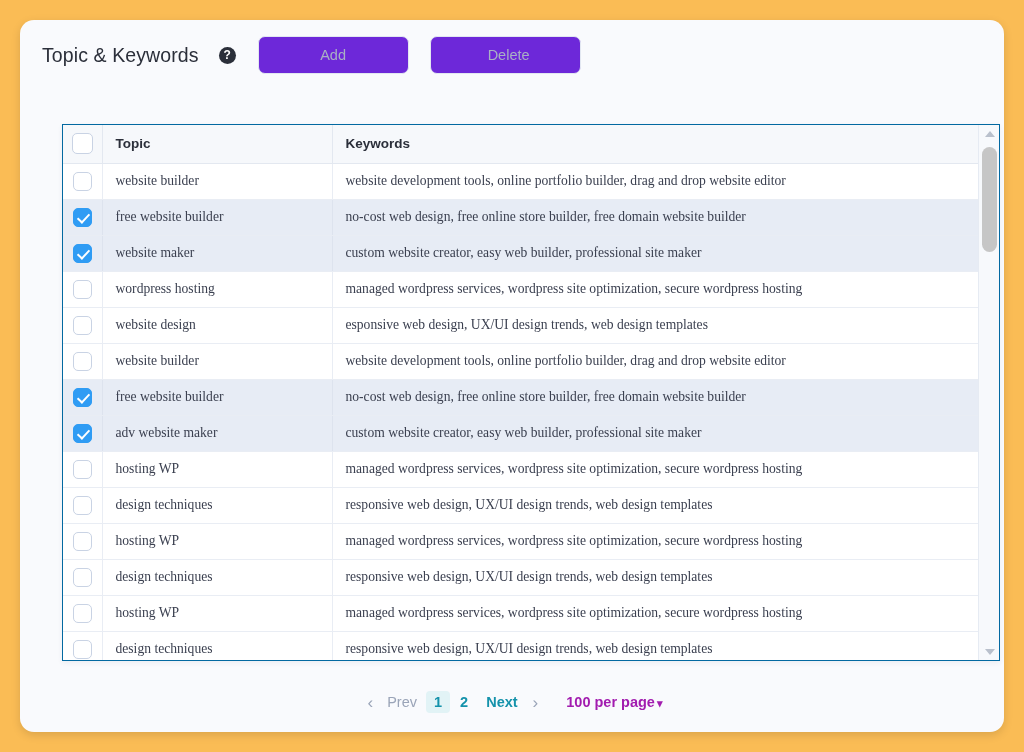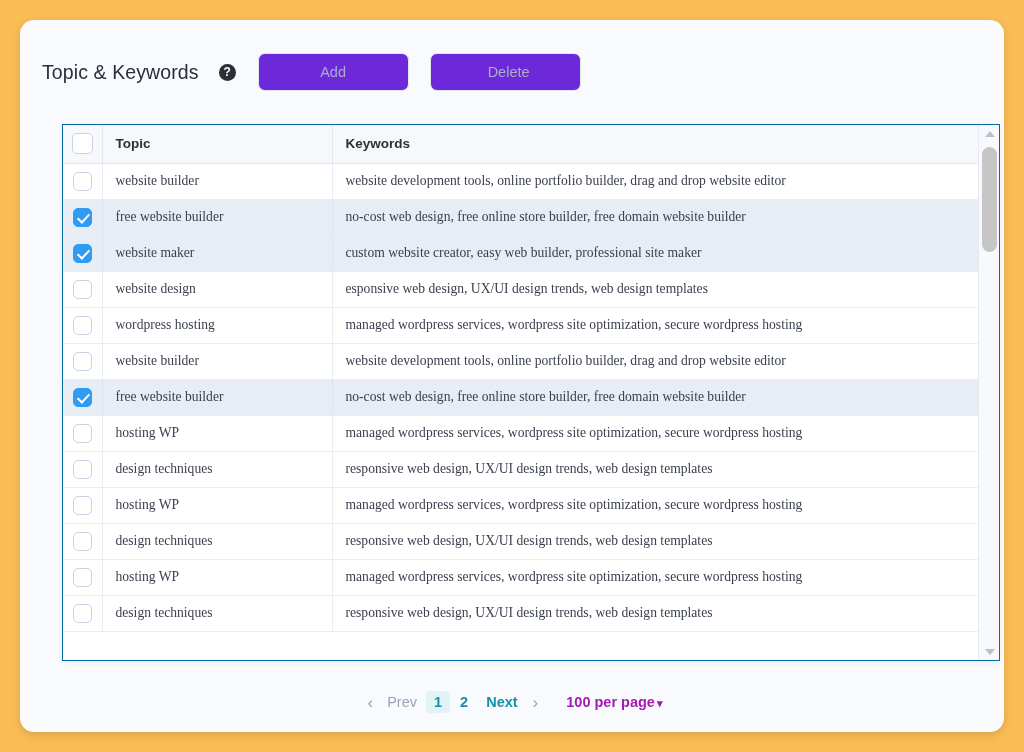--- a/index.html
+++ b/index.html
@@ -20,21 +20,21 @@
     width: 984px; height: 712px;
     background: #f9fafd;
     border-radius: 14px;
     box-shadow: 0 3px 10px rgba(0,0,0,0.13);
     overflow: hidden;
   }
 
   
   #hdr {
     position: absolute;
-    left: 0; top: 17px;
+    left: 0; top: 0;
     width: 984px; height: 70px;
     display: flex;
     align-items: center;
     padding-left: 22px;
   }
   #page-title {
     font-size: 19.5px;
     color: #2b2f3a;
     letter-spacing: 0.1px;
     white-space: nowrap;
@@ -273,37 +273,42 @@
               <td class="d-topic">free website builder</td>
               <td class="d-kw">no-cost web design, free online store builder, free domain website builder</td>
             </tr>
             <tr class="sel">
               <td class="d-chk"><span class="cb on"></span></td>
               <td class="d-topic">website maker</td>
               <td class="d-kw">custom website creator, easy web builder, professional site maker</td>
             </tr>
             <tr>
               <td class="d-chk"><span class="cb"></span></td>
+              <td class="d-topic">wordpress hosting</td>
+              <td class="d-kw">managed wordpress services, wordpress site optimization, secure wordpress hosting</td>
+            </tr>
+            <tr>
+              <td class="d-chk"><span class="cb"></span></td>
               <td class="d-topic">website design</td>
               <td class="d-kw">esponsive web design, UX/UI design trends, web design templates</td>
-            </tr>
-            <tr>
-              <td class="d-chk"><span class="cb"></span></td>
-              <td class="d-topic">wordpress hosting</td>
-              <td class="d-kw">managed wordpress services, wordpress site optimization, secure wordpress hosting</td>
             </tr>
             <tr>
               <td class="d-chk"><span class="cb"></span></td>
               <td class="d-topic">website builder</td>
               <td class="d-kw">website development tools, online portfolio builder, drag and drop website editor</td>
             </tr>
             <tr class="sel">
               <td class="d-chk"><span class="cb on"></span></td>
               <td class="d-topic">free website builder</td>
               <td class="d-kw">no-cost web design, free online store builder, free domain website builder</td>
+            </tr>
+            <tr class="sel">
+              <td class="d-chk"><span class="cb on"></span></td>
+              <td class="d-topic">adv website maker</td>
+              <td class="d-kw">custom website creator, easy web builder, professional site maker</td>
             </tr>
             <tr>
               <td class="d-chk"><span class="cb"></span></td>
               <td class="d-topic">hosting WP</td>
               <td class="d-kw">managed wordpress services, wordpress site optimization, secure wordpress hosting</td>
             </tr>
             <tr>
               <td class="d-chk"><span class="cb"></span></td>
               <td class="d-topic">design techniques</td>
               <td class="d-kw">responsive web design, UX/UI design trends, web design templates</td>

